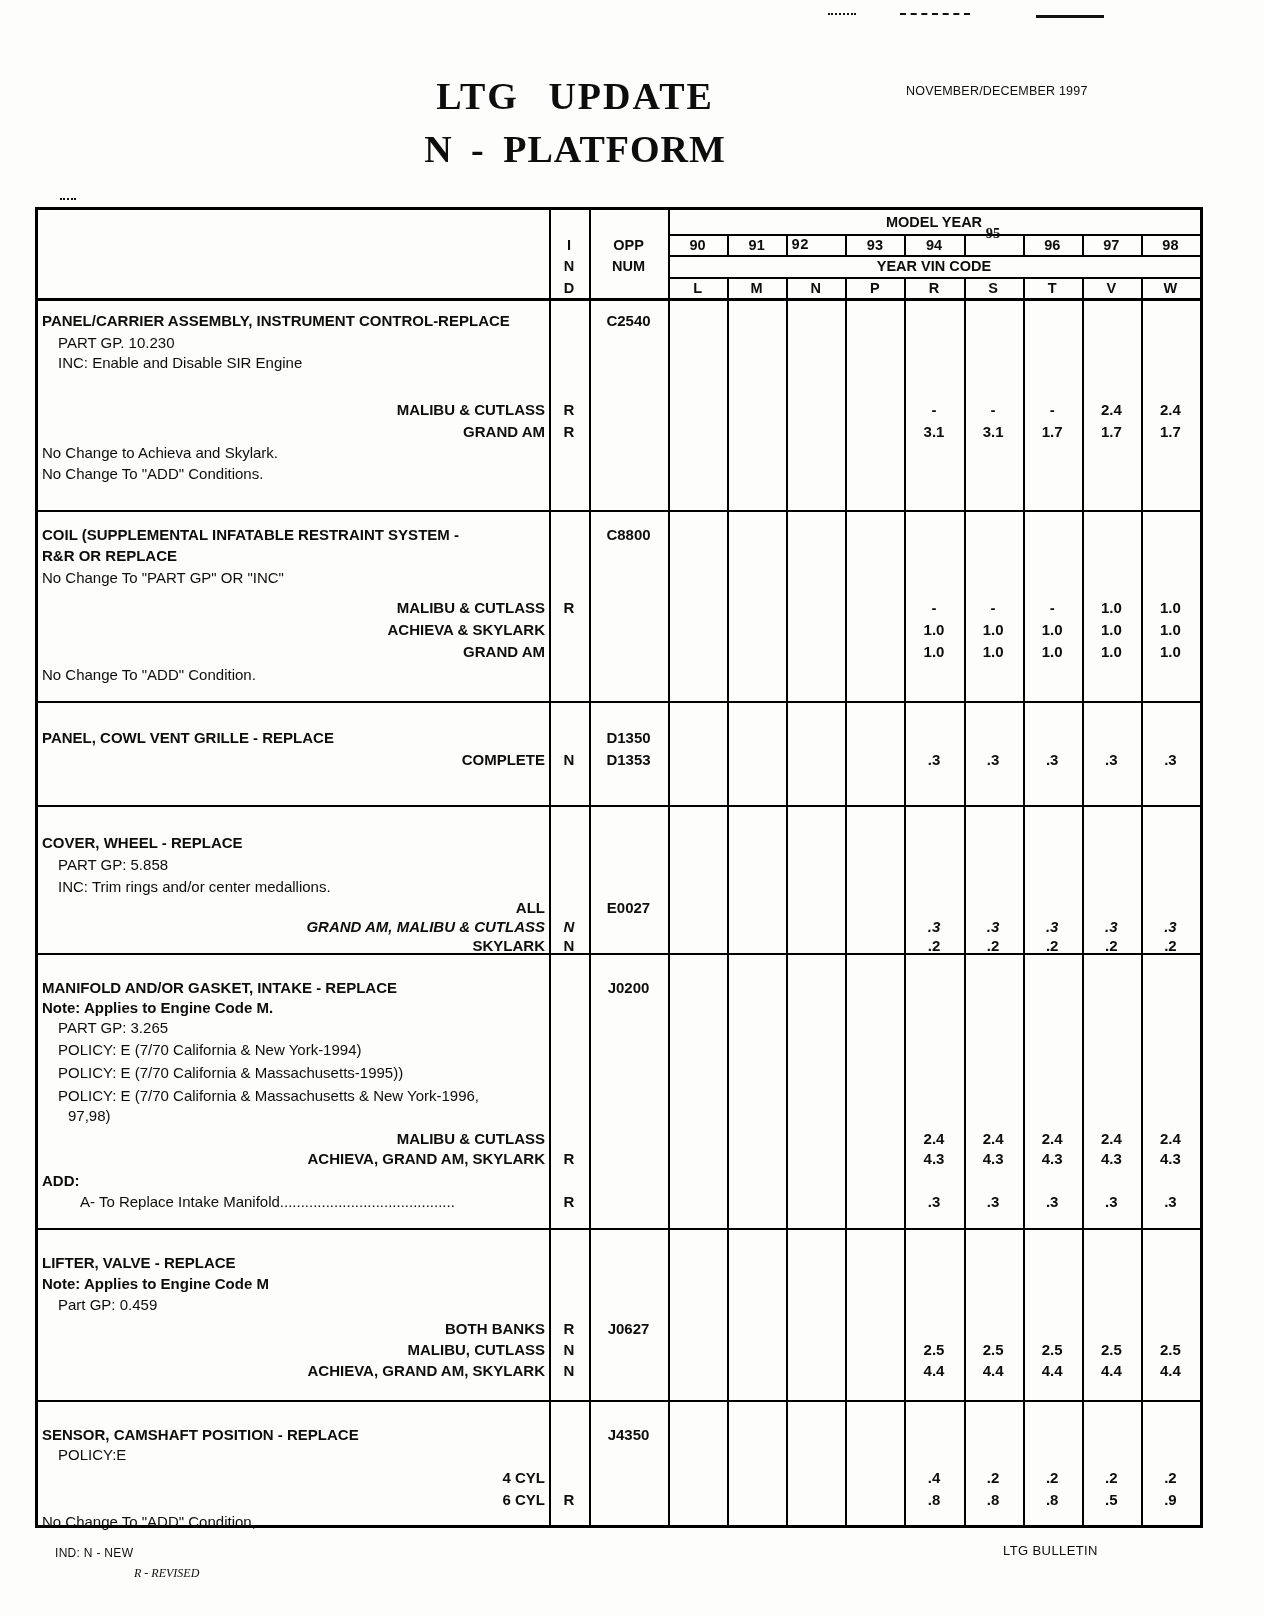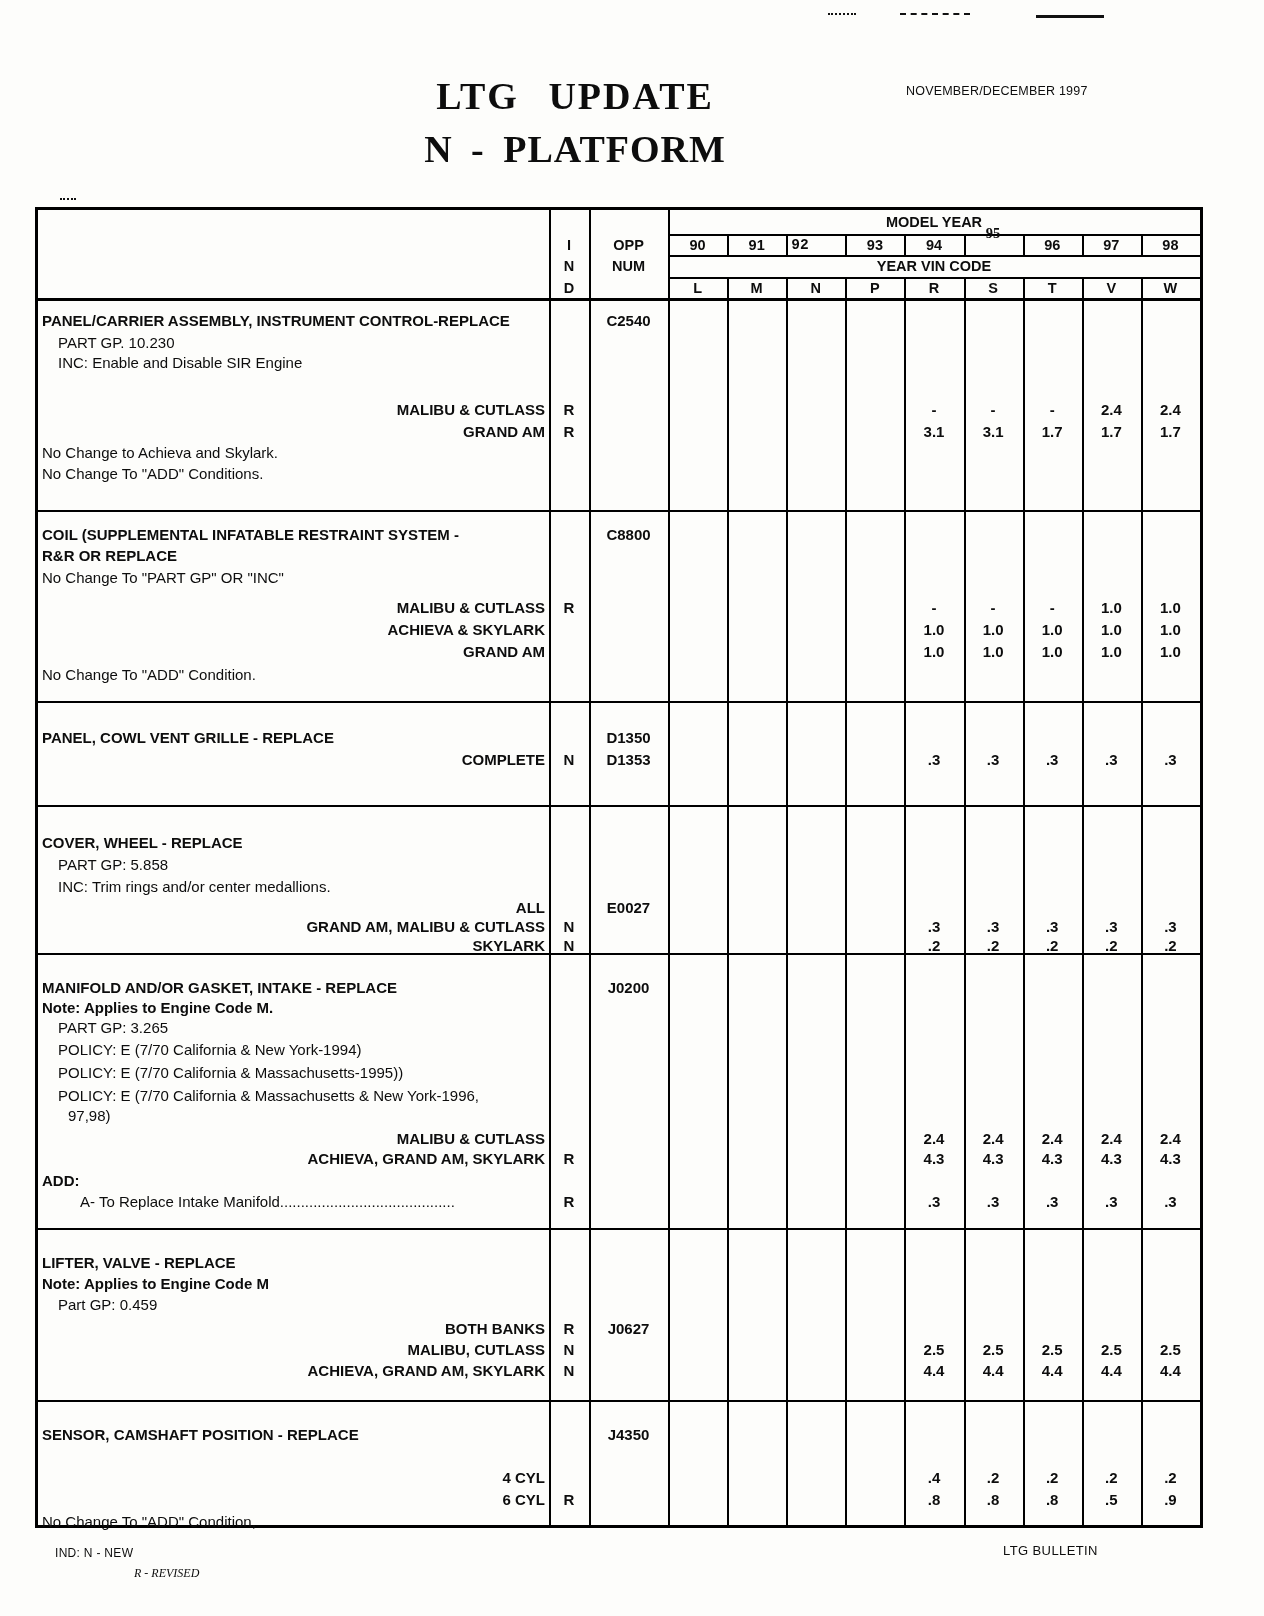--- a/index.html
+++ b/index.html
@@ -199,21 +199,21 @@
           <div class="trow" style="top: 50px;">
             <div class="cell desc i1">PART GP: 5.858</div>
           </div>
           <div class="trow" style="top: 72px;">
             <div class="cell desc i1">INC: Trim rings and/or center medallions.</div>
           </div>
           <div class="trow" style="top: 93px;">
             <div class="cell desc r b">ALL</div>
             <div class="cell oppc">E0027</div>
           </div>
-          <div class="trow" style="top: 112px;">
+          <div class="trow" style="top: 112px; font-style: italic;">
             <div class="cell desc r b">GRAND AM, MALIBU &amp; CUTLASS</div>
             <div class="cell indc">N</div>
             <div class="cell valc" style="left: 866.44px; width: 59.11px;">.3</div>
             <div class="cell valc" style="left: 925.55px; width: 59.11px;">.3</div>
             <div class="cell valc" style="left: 984.66px; width: 59.11px;">.3</div>
             <div class="cell valc" style="left: 1043.77px; width: 59.11px;">.3</div>
             <div class="cell valc" style="left: 1102.88px; width: 59.11px;">.3</div>
           </div>
           <div class="trow" style="top: 131px;">
             <div class="cell desc r b">SKYLARK</div>
@@ -309,20 +309,23 @@
             <div class="cell valc" style="left: 925.55px; width: 59.11px;">4.4</div>
             <div class="cell valc" style="left: 984.66px; width: 59.11px;">4.4</div>
             <div class="cell valc" style="left: 1043.77px; width: 59.11px;">4.4</div>
             <div class="cell valc" style="left: 1102.88px; width: 59.11px;">4.4</div>
           </div>
         </div>
         <div class="section" style="top: 1190px; height: 125px;">
           <div class="trow" style="top: 25px;">
             <div class="cell desc b">SENSOR, CAMSHAFT POSITION - REPLACE</div>
             <div class="cell oppc">J4350</div>
+          </div>
+          <div class="trow" style="top: 45px;">
+            <div class="cell desc i1">POLICY:E</div>
           </div>
           <div class="trow" style="top: 68px;">
             <div class="cell desc r b">4 CYL</div>
             <div class="cell valc" style="left: 866.44px; width: 59.11px;">.4</div>
             <div class="cell valc" style="left: 925.55px; width: 59.11px;">.2</div>
             <div class="cell valc" style="left: 984.66px; width: 59.11px;">.2</div>
             <div class="cell valc" style="left: 1043.77px; width: 59.11px;">.2</div>
             <div class="cell valc" style="left: 1102.88px; width: 59.11px;">.2</div>
           </div>
           <div class="trow" style="top: 90px;">

